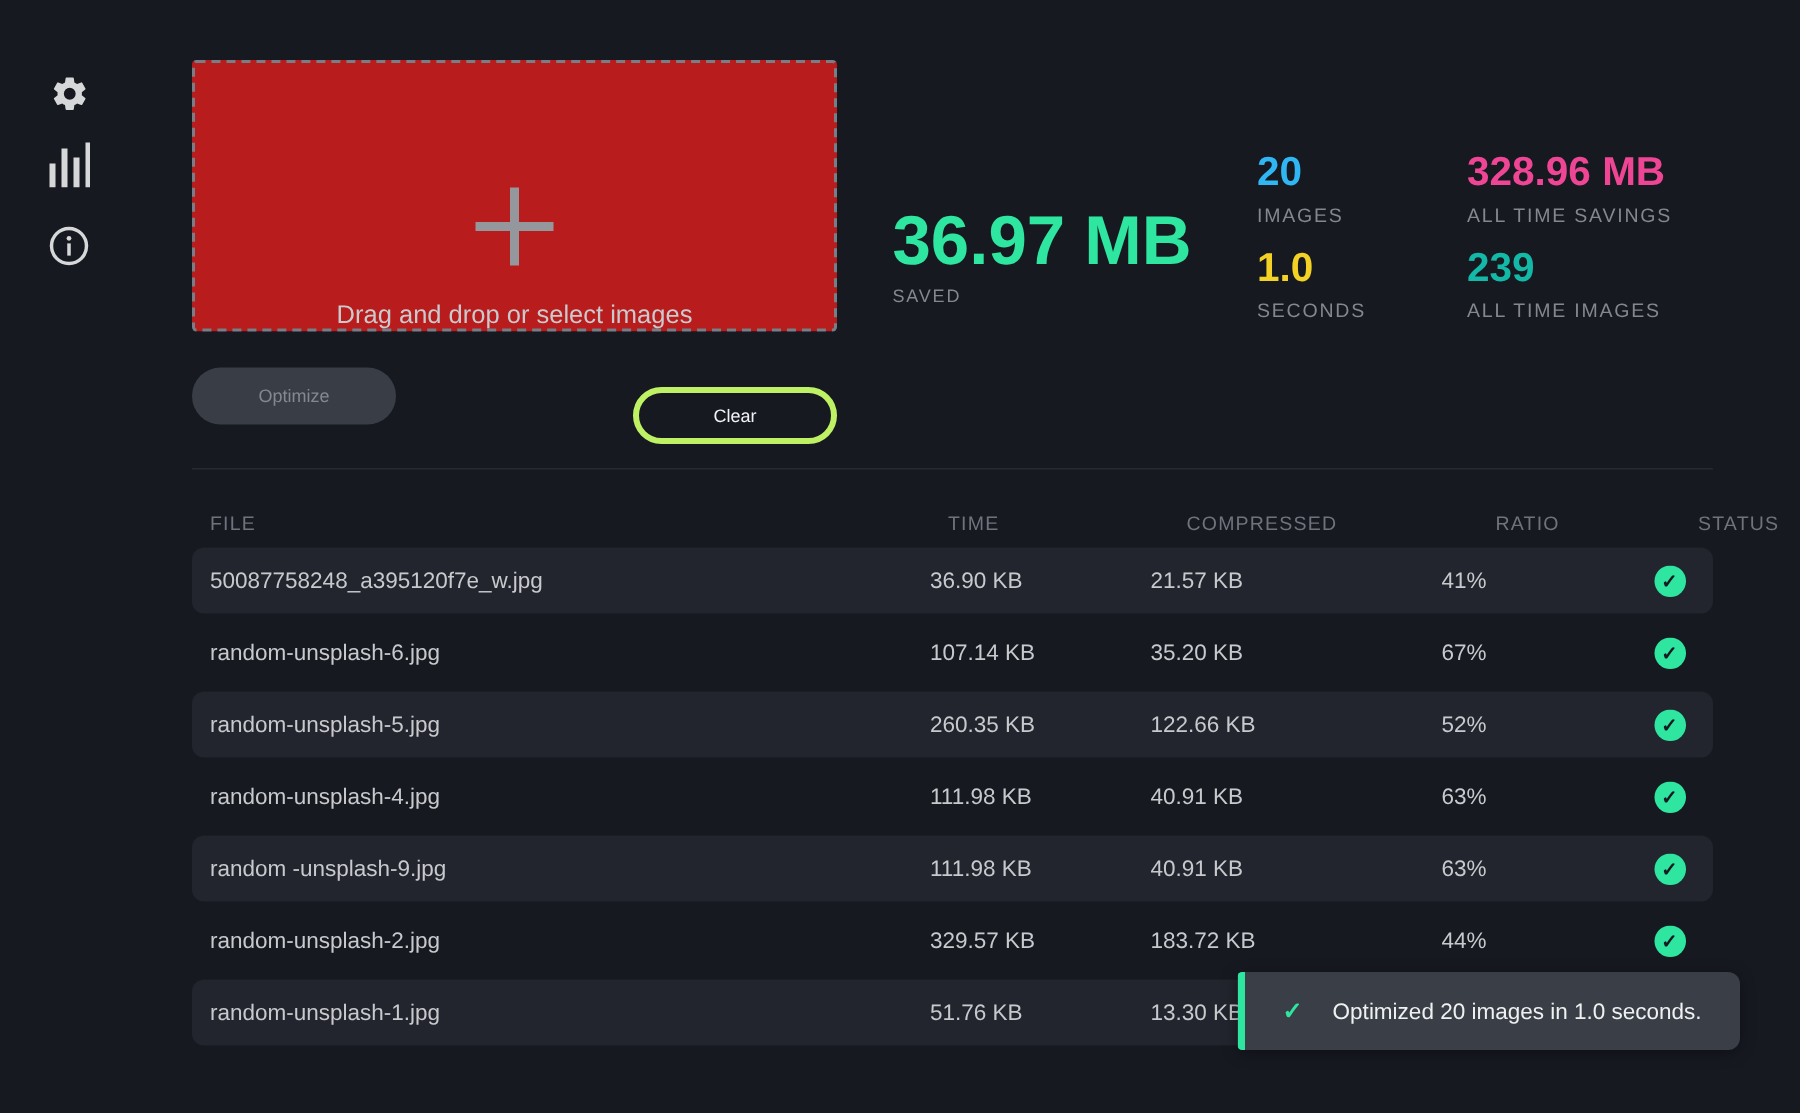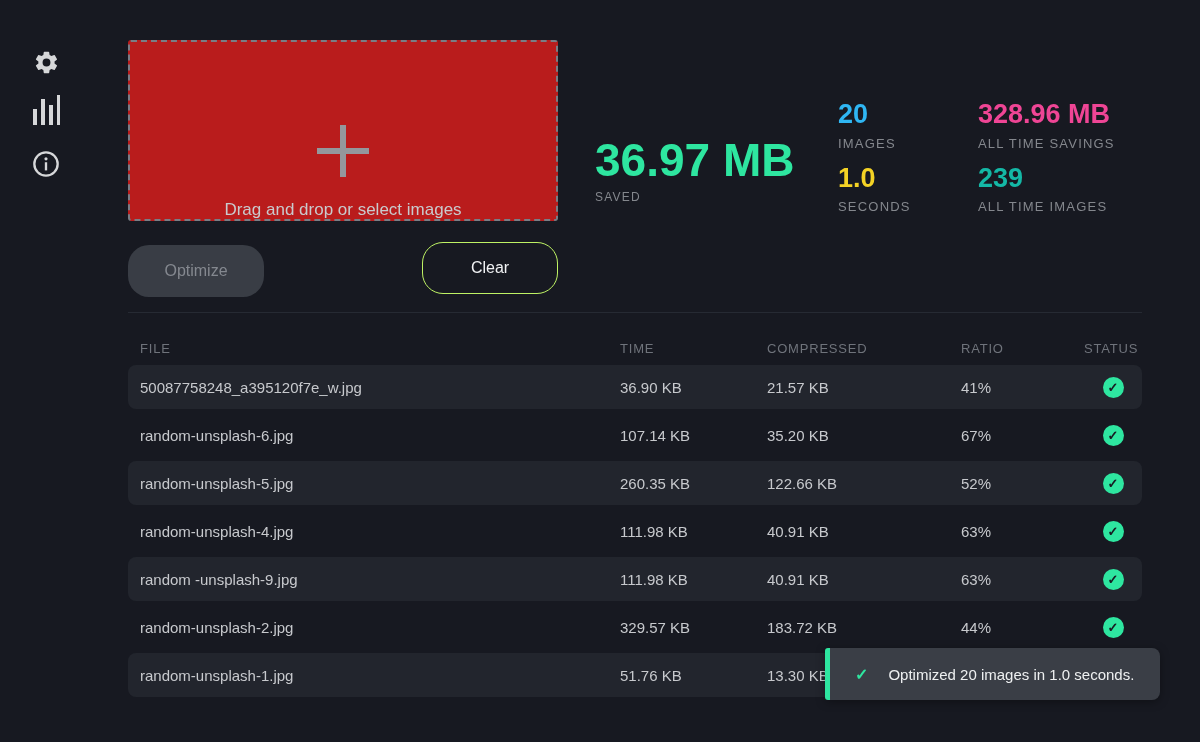--- a/index.html
+++ b/index.html
@@ -20,27 +20,27 @@
     border:2px dashed #797d85; border-radius:3px; background:#b91c1c;
     cursor:pointer;
   }
   .plus { position:absolute; left:50%; top:83px; width:52px; height:52px;
     transform:translateX(-50%); }
   .plus::before { content:""; position:absolute; left:0; top:23px; width:52px; height:6px; background:#94979c; }
   .plus::after  { content:""; position:absolute; left:23px; top:0; width:6px; height:52px; background:#94979c; }
   .drop-label { position:absolute; left:0; right:0; top:158px; text-align:center;
     font-size:17px; color:#c9cacd; }
   
-  .btn { position:absolute; height:52px; border-radius:21px; font-size:16px;
+  .btn { position:absolute; height:38px; border-radius:21px; font-size:12px;
     display:flex; align-items:center; justify-content:center;
     font-family:"Liberation Sans", sans-serif; cursor:pointer; }
   .btn-optimize { left:128px; top:245px; width:136px; background:#393d45;
     color:#84888f; border:none; }
-  .btn-clear { left:422px; top:242px; width:136px; background:transparent;
-    color:#f1f2f4; border:1px solid #bef264; }
+  .btn-clear { left:422px; top:258px; width:136px; background:transparent;
+    color:#f1f2f4; border:4px solid #bef264; }
   
   .stat-label { color:#84878d; font-size:13px; letter-spacing:1.2px; }
   .stat-saved { position:absolute; left:595px; top:136px; }
   .stat-saved .val { font-size:46px; font-weight:bold; color:#2ee6a0; line-height:1.05; }
   .stat-saved .stat-label { margin-top:6px; font-size:12px; }
   .stat-col { position:absolute; top:100px; }
   .stat-col2 { left:838px; }
   .stat-col3 { left:978px; }
   .stat-block { margin-bottom:13px; }
   .stat-block .val { font-size:27px; font-weight:bold; line-height:1.1; }
@@ -49,21 +49,21 @@
   .c-yellow { color:#f4d225; }
   .c-pink { color:#ef4595; }
   .c-purple { color:#14b8a6; }
   
   .divider { position:absolute; left:128px; top:312px; width:1014px; height:1px;
     background:#262a33; }
   
   .table { position:absolute; left:128px; top:334px; width:1014px; }
   .trow { display:grid; grid-template-columns:492px 147px 194px 123px 58px;
     align-items:center; }
-  .thead { height:28px; margin-bottom:3px; }
+  .thead { height:28px; margin-bottom:3px;gap:12px; }
   .thead .cell { font-size:13px; color:#6f737b; letter-spacing:0.8px; }
   .tbody .trow { height:44px; margin-bottom:4px; border-radius:8px; }
   .tbody .trow:nth-child(odd) { background:#22252d; }
   .cell { font-size:15px; color:#c7c9cd; white-space:nowrap; overflow:hidden; }
   .cell-file { padding-left:12px; }
   .cell-status { display:flex; justify-content:center; }
   .check-circle { width:21px; height:21px; border-radius:50%; background:#2ee6a0;
     display:flex; align-items:center; justify-content:center;
     color:#171a21; font-size:13px; font-weight:bold; }
   

